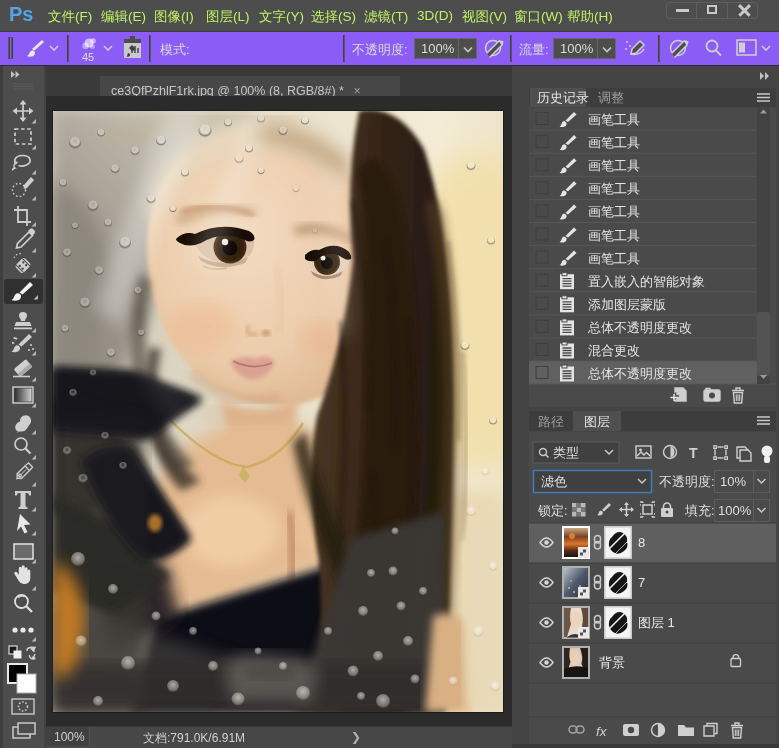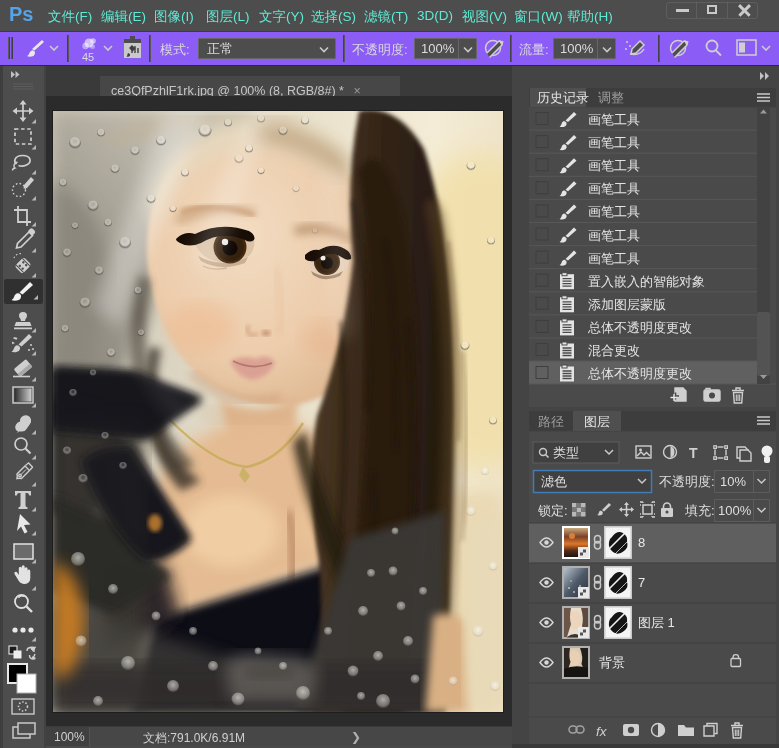--- a/index.html
+++ b/index.html
@@ -7,21 +7,21 @@
   font-family:"Liberation Sans", sans-serif; }
 #app { position:relative; width:779px; height:588px; background:#2c2c2c; }
 .abs { position:absolute; }
 .txt { color:#dadada; font-size:13px; white-space:nowrap; }
 
 
 #menubar { left:0; top:0; width:779px; height:32px; background:#4d4d4d;
   border-bottom:1px solid #3c3c3c; }
 #pslogo { left:9px; top:3px; font-size:20px; font-weight:bold; color:#55a3e8;
   letter-spacing:0px; }
-.menuitem { top:8px; font-size:13.5px; color:#5eead4; }
+.menuitem { top:8px; font-size:13.5px; color:#bef264; }
 
 
 #optbar { left:0; top:32px; width:779px; height:34px; background:#8b5cf6;
   border-bottom:1px solid #2c2c2c; }
 .ddbox { height:21px; background:#4d4d4d; border:1px solid #666;
   border-radius:1px; color:#dcdcdc; font-size:13px; line-height:19px; }
 
 
 #toolbar { left:0; top:66px; width:46px; height:682px; background:#4d4d4d; }
 
@@ -130,25 +130,20 @@
         <path d="M716 18.5 l5 5"></path>
       </g>
 
       <g>
         <rect x="737" y="8" width="19" height="15" fill="none" stroke="#cfcfcf" stroke-width="1.5"></rect>
         <rect x="739" y="10.5" width="6" height="10" fill="#cfcfcf"></rect>
       </g>
       <path d="M762 14 l4 4 4-4" stroke="#c9c9c9" stroke-width="1.6" fill="none"></path>
     </svg>
     <div class="abs txt" style="left:160px; top:9px;text-align:right;">模式:</div>
-    <div class="abs ddbox" style="left:198px; top:6px; width:138px; padding-left:8px;">正常
-      <svg class="abs" style="right:6px; top:7px;" width="10" height="8">
-          <path d="M1 1.5 l4 4 4-4" stroke="#c9c9c9" stroke-width="1.6" fill="none"></path>
-        </svg>
-    </div>
     <div class="abs txt" style="left:352px; top:9px;">不透明度:</div>
     <div class="abs ddbox" style="left:414px; top:6px; width:45px; padding-left:6px;">100%</div>
     <div class="abs ddbox" style="left:458px; top:6px; width:19px;">
       <svg class="abs" style="left:4px; top:7px;" width="10" height="8">
           <path d="M1 1.5 l4 4 4-4" stroke="#c9c9c9" stroke-width="1.6" fill="none"></path>
         </svg>
     </div>
     <div class="abs txt" style="left:519px; top:9px;">流量:</div>
     <div class="abs ddbox" style="left:553px; top:6px; width:45px; padding-left:6px;">100%</div>
     <div class="abs ddbox" style="left:597px; top:6px; width:19px;">

